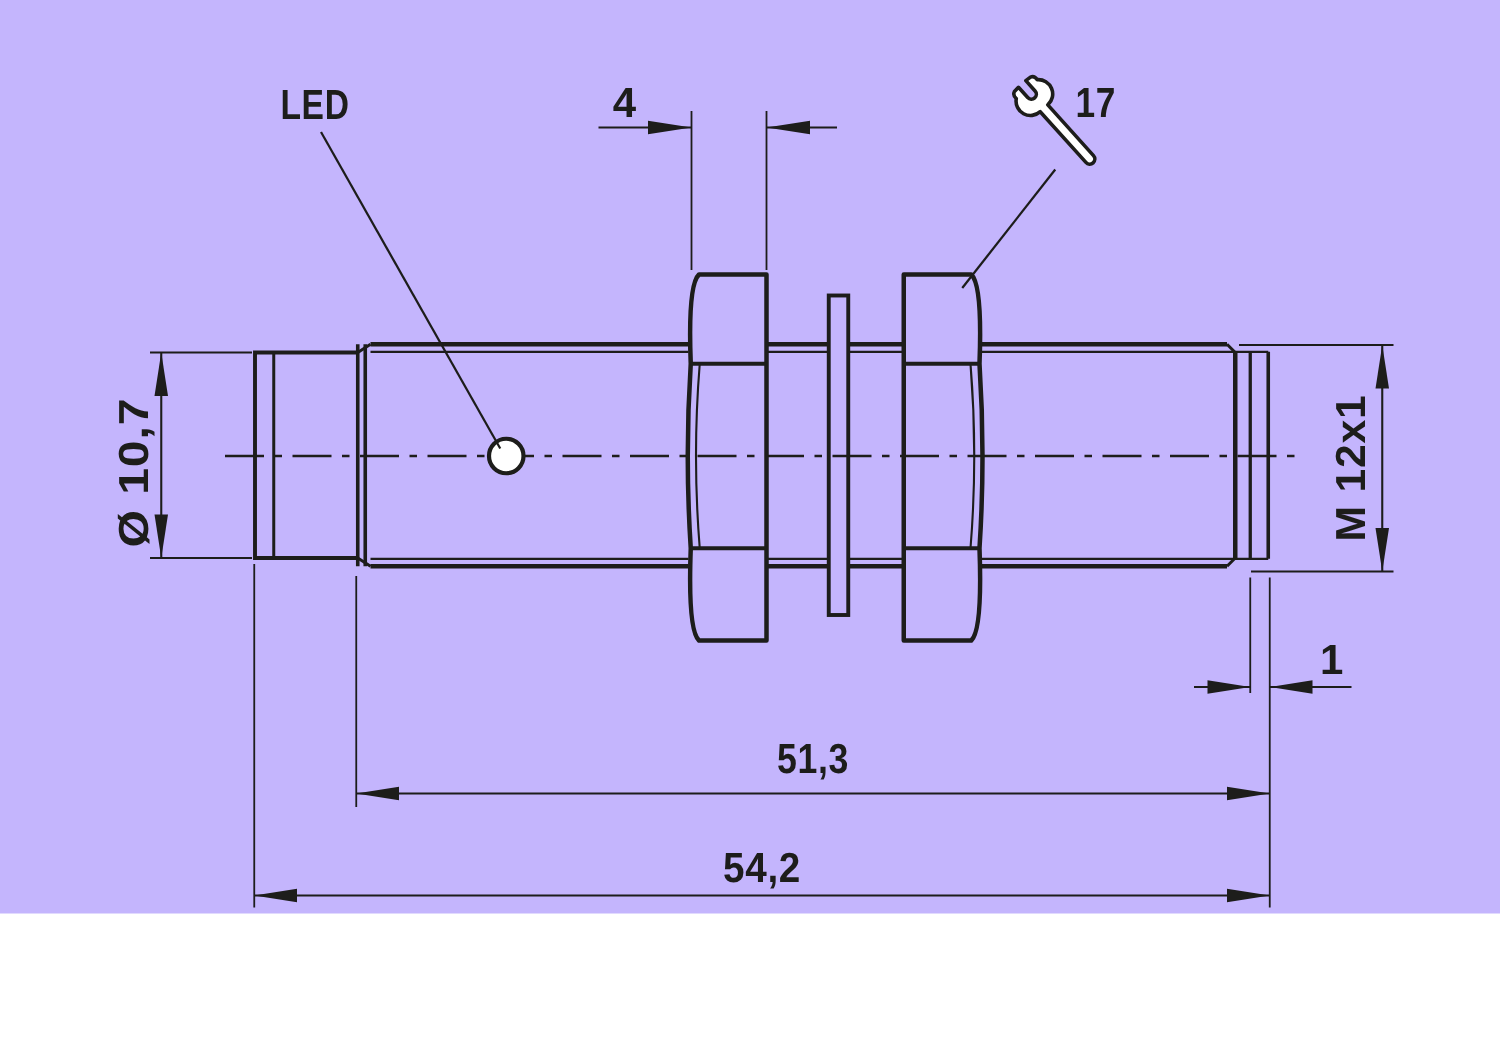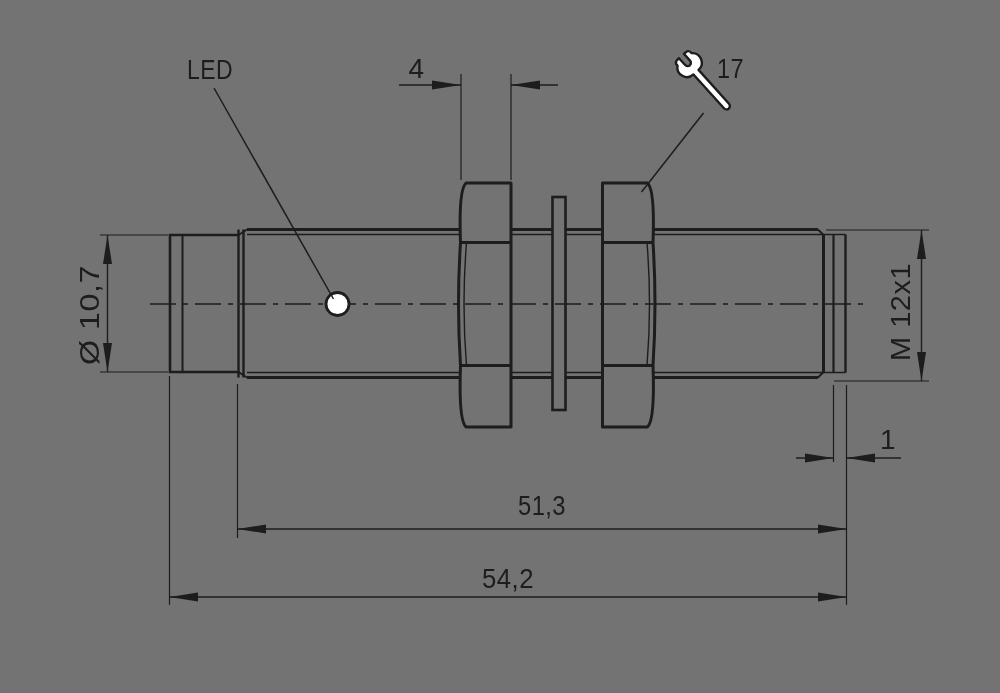--- a/index.html
+++ b/index.html
@@ -6,22 +6,23 @@
     margin: 0;
     padding: 0;
     background: #ffffff;
     width: 1000px;
     height: 693px;
     overflow: hidden;
   }
   .stage {
     position: relative;
     width: 1000px;
-    height: 693px;
-    background: #737373;
+    height: 609px;
+    background: #c4b5fd;
+    font-weight: bold;
   }
   svg text {
     font-family: "Liberation Sans", "DejaVu Sans", sans-serif;
     font-size: 28px;
     fill: #1d1d1b;
     letter-spacing: 0.5px;
   }
 </style>
 </head>
 <body>

